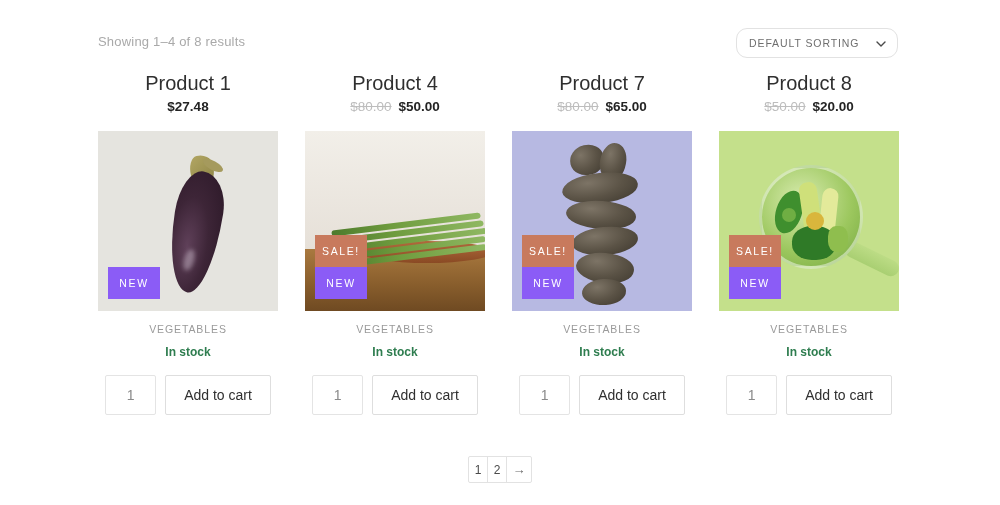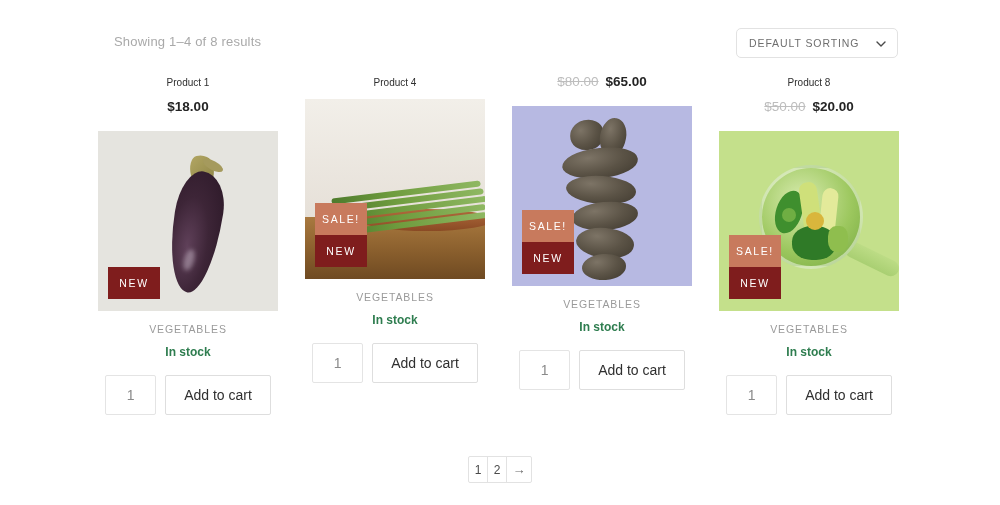--- a/index.html
+++ b/index.html
@@ -24,35 +24,35 @@
   
   .topbar {
     position: absolute;
     left: 98px;
     top: 28px;
     width: 800px;
     height: 36px;
   }
   .result-count {
     position: absolute;
-    left: 16px;
+    left: 0;
     top: 6px;
     font-size: 13px;
     color: #a9a9a9;
     letter-spacing: 0.2px;
     white-space: nowrap;
   }
   .sorting-select {
     position: absolute;
     right: 0;
     top: 0;
     width: 162px;
     height: 30px;
     border: 1px solid #e2e2e2;
-    border-radius: 5px;
+    border-radius: 11px;
     background: #ffffff;
     box-sizing: border-box;
   }
   .sorting-label {
     position: absolute;
     left: 12px;
     top: 8px;
     font-size: 10.5px;
     letter-spacing: 0.9px;
     color: #6e6e6e;
@@ -75,21 +75,21 @@
     width: 800px;
     display: flex;
     gap: 27px;
   }
   .card {
     width: 180px;
     text-align: center;
   }
 
   .p-title {
-    font-size: 10px;
+    font-size: 20px;
     color: #2f2f2f;
     line-height: 18px;
     margin: 0 0 7px 0;
     font-weight: 400;
   }
   .p-price {
     font-size: 13.5px;
     line-height: 16px;
     margin: 0 0 16px 0;
     white-space: nowrap;
@@ -127,21 +127,21 @@
     height: 32px;
     display: flex;
     align-items: center;
     justify-content: center;
     font-size: 10.5px;
     letter-spacing: 1.6px;
     color: #ffffff;
     text-transform: uppercase;
   }
   .badge-sale { background: #c87a5d; }
-  .badge-new  { background: #7f1d1d; }
+  .badge-new  { background: #8b5cf6; }
 
   .p-cat {
     font-size: 10.5px;
     letter-spacing: 0.9px;
     color: #9a9a9a;
     text-transform: uppercase;
     margin: 12px 0 0 0;
   }
   .p-stock {
     font-size: 12px;
@@ -337,21 +337,21 @@
         <path d="M1 3 L5 7 L9 3" fill="none" stroke="#4a4a4a" stroke-width="1.4" stroke-linecap="round" stroke-linejoin="round"></path>
       </svg>
     </div>
   </div>
 
   <div class="grid">
 
     <div class="card">
       <p class="p-title">Product 1</p>
       <p class="p-price">
-        <span class="price-now">$18.00</span>
+        <span class="price-now">$27.48</span>
       </p>
 
       <div class="p-image bg-eggplant">
         <div class="img-inner">
           <div class="eggplant-stem"></div>
           <div class="eggplant-stem2"></div>
           <div class="eggplant-body"></div>
           <div class="eggplant-shine"></div>
         </div>
         <div class="badges">
@@ -363,20 +363,24 @@
       <p class="p-stock">In stock</p>
 
       <div class="cart-row">
         <div class="qty-input">1</div>
         <div class="add-btn">Add to cart</div>
       </div>
     </div>
 
     <div class="card">
       <p class="p-title">Product 4</p>
+      <p class="p-price">
+        <span class="price-old">$80.00</span>
+        <span class="price-now">$50.00</span>
+      </p>
 
       <div class="p-image bg-asparagus">
         <div class="img-inner">
           <div class="asp-wall"></div>
           <div class="asp-wood"></div>
           <div class="asp-bowl-rim"></div>
           <div class="asp-bowl"></div>
           <div class="asp-bundle">
             <div class="asp-stalk" style="left:0;   top:2px;  width:150px;"></div>
             <div class="asp-stalk" style="left:4px; top:10px; width:148px;"></div>
@@ -394,20 +398,21 @@
       <p class="p-cat">VEGETABLES</p>
       <p class="p-stock">In stock</p>
 
       <div class="cart-row">
         <div class="qty-input">1</div>
         <div class="add-btn">Add to cart</div>
       </div>
     </div>
 
     <div class="card">
+      <p class="p-title">Product 7</p>
       <p class="p-price">
         <span class="price-old">$80.00</span>
         <span class="price-now">$65.00</span>
       </p>
 
       <div class="p-image bg-potato">
         <div class="img-inner">
           <div class="potato" style="left:58px; top:14px;  width:34px; height:30px; transform:rotate(-14deg);"></div>
           <div class="potato" style="left:88px; top:12px;  width:26px; height:38px; transform:rotate(10deg);"></div>
           <div class="potato" style="left:50px; top:42px;  width:76px; height:30px; transform:rotate(-6deg);"></div>

